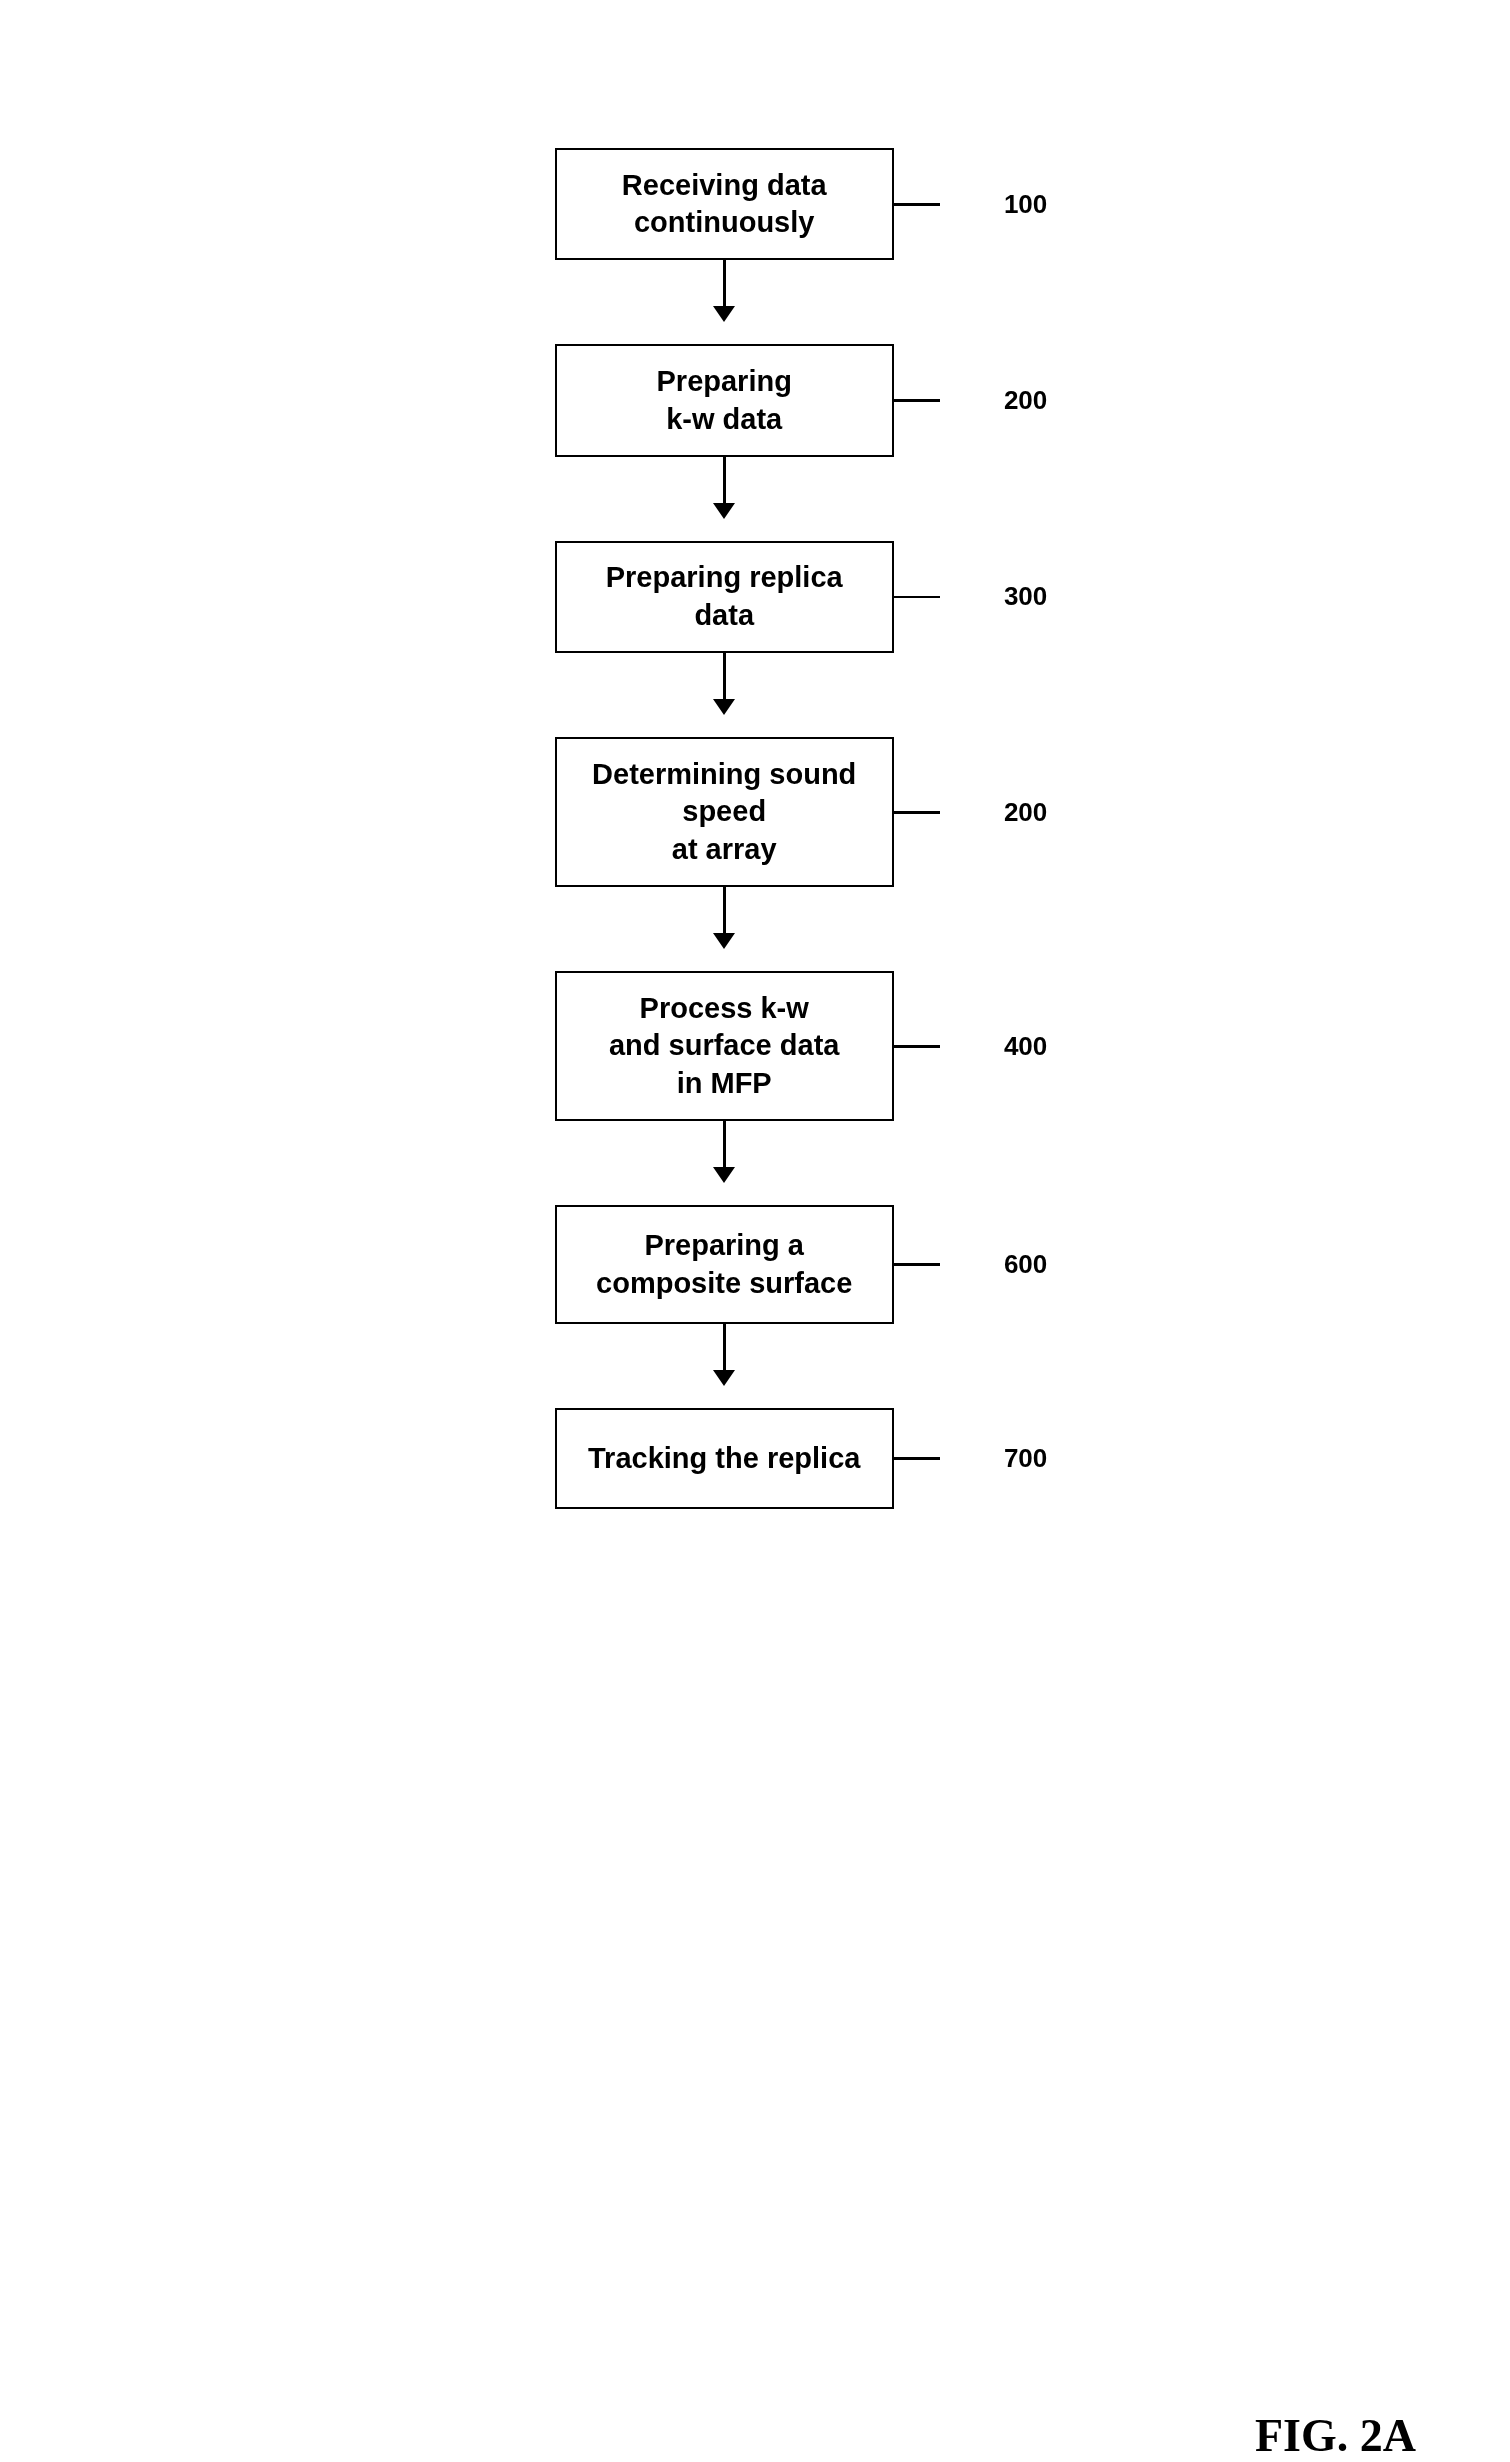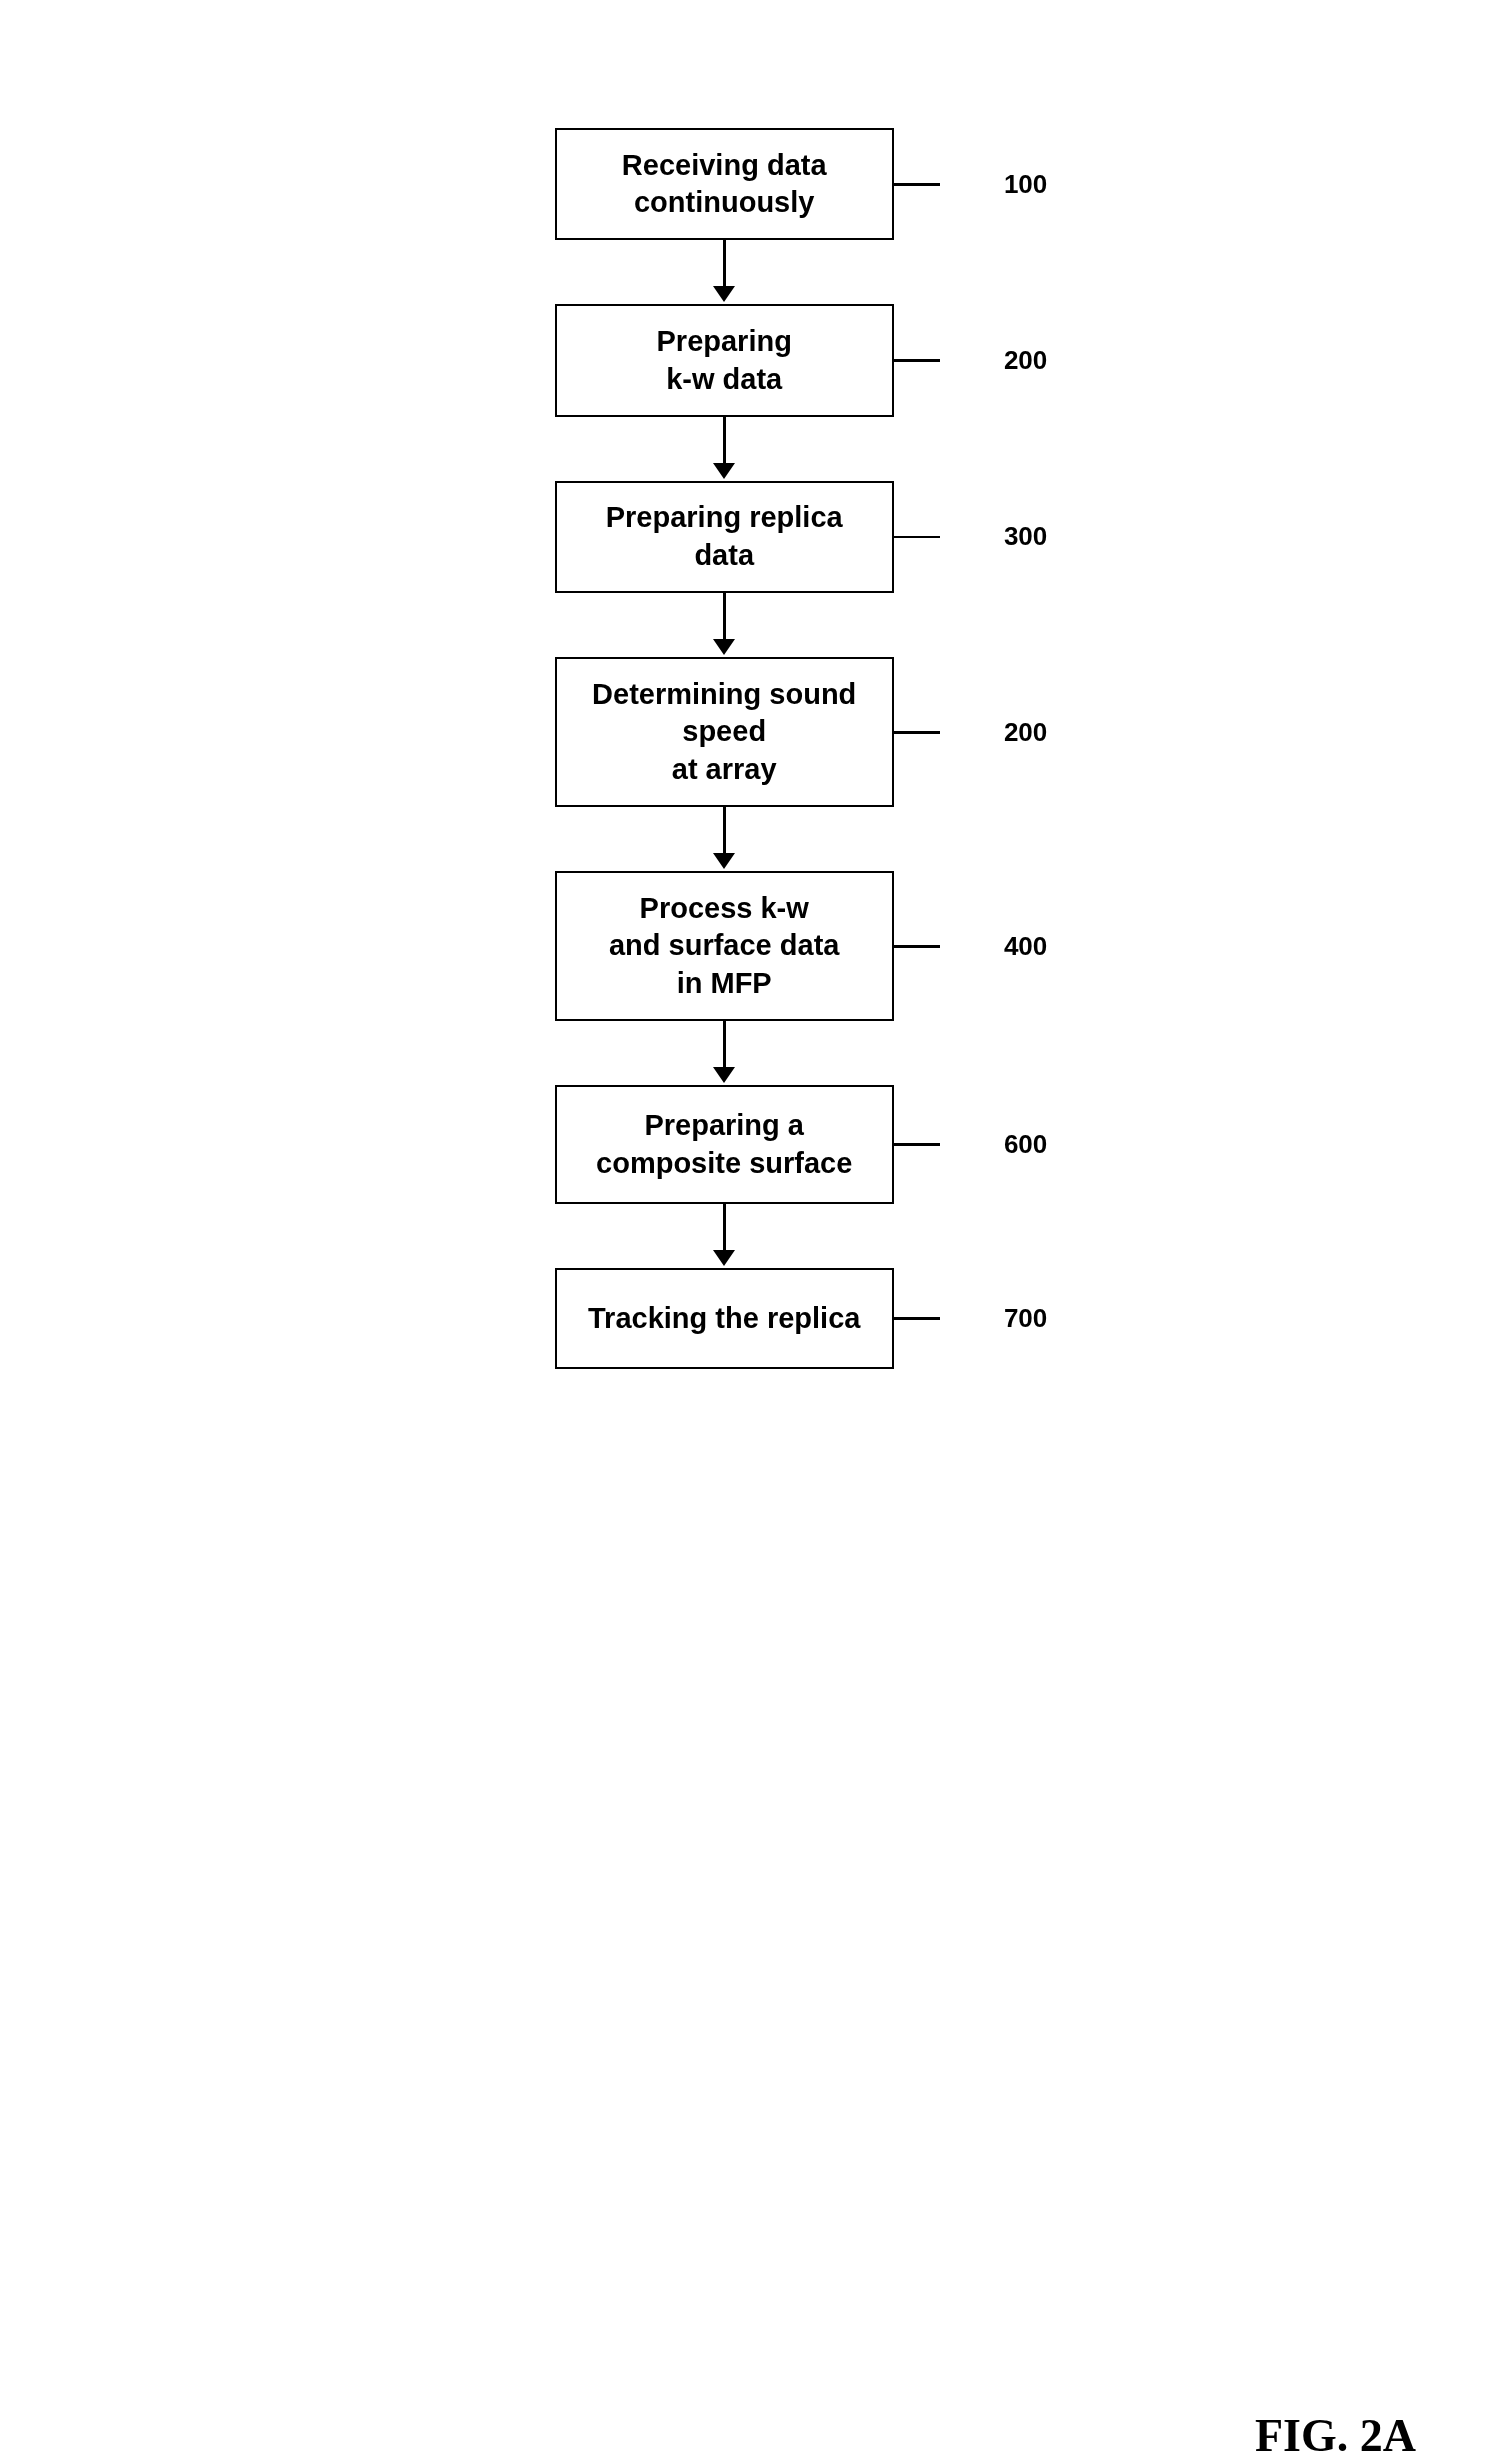--- a/index.html
+++ b/index.html
@@ -36,20 +36,21 @@
       align-items: flex-start;
       position: relative;
       margin-left: 92px;
     }
 
     .step-row {
       display: flex;
       flex-direction: row;
       align-items: center;
       position: relative;
+      margin-top: 20px;
     }
 
     .box {
       border: 2.7px solid #000000;
       background: #ffffff;
       width: 339px;
       min-height: 101px;
       display: flex;
       align-items: center;
       justify-content: center;

